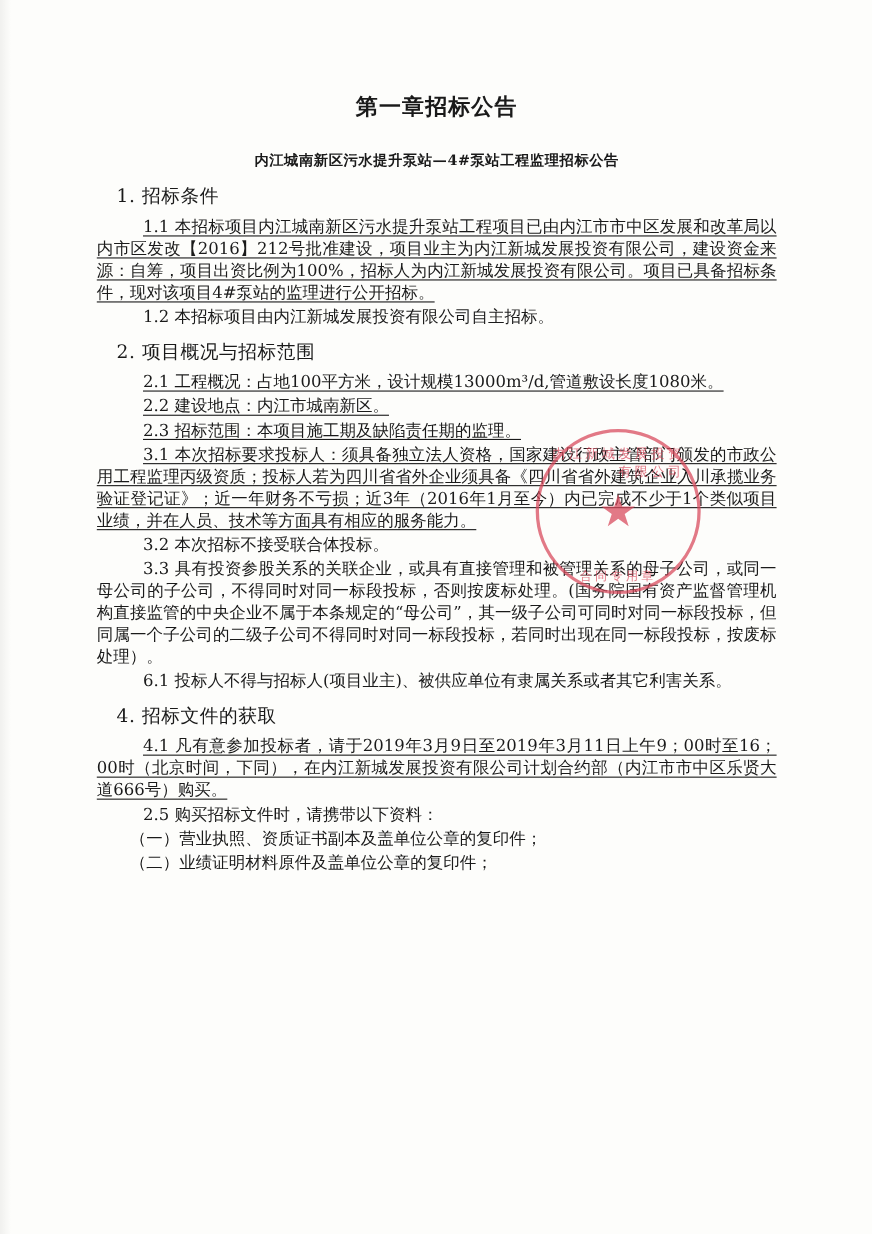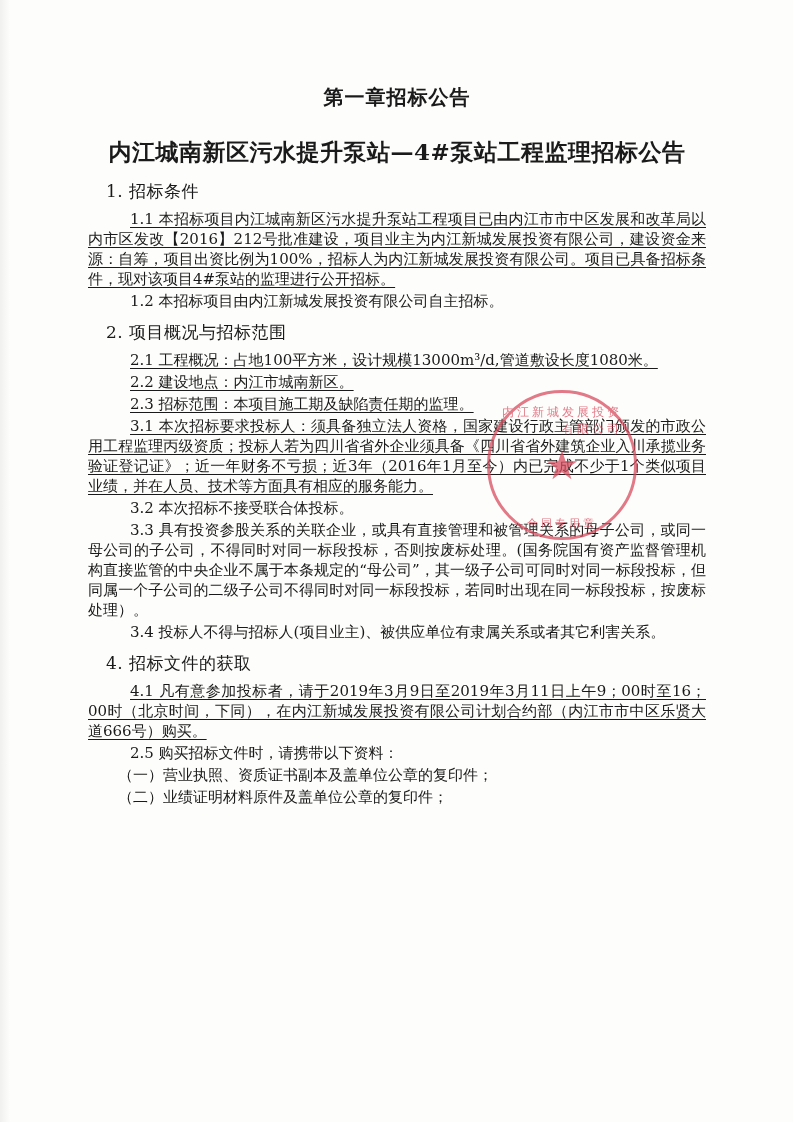--- a/index.html
+++ b/index.html
@@ -27,21 +27,21 @@
   }
   .chapter-title {
     text-align: center;
     font-size: 20px;
     font-weight: bold;
     letter-spacing: 1px;
     margin-bottom: 26px;
   }
   .doc-title {
     text-align: center;
-    font-size: 23px;
+    font-size: 13px;
     font-weight: bold;
     letter-spacing: 0.5px;
     margin-bottom: 12px;
   }
   .h2 {
     font-size: 17px;
     font-weight: normal;
     margin: 10px 0 6px 18px;
     letter-spacing: 0.5px;
   }
@@ -140,21 +140,21 @@
     <p class="para indent">1.2 本招标项目由内江新城发展投资有限公司自主招标。</p>
 
     <div class="h2">2. 项目概况与招标范围</div>
     <p class="para indent u">2.1 工程概况：占地100平方米，设计规模13000m³/d,管道敷设长度1080米。</p>
     <p class="para indent u">2.2 建设地点：内江市城南新区。</p>
     <p class="para indent u">2.3 招标范围：本项目施工期及缺陷责任期的监理。</p>
 
     <p class="para indent u">3.1 本次招标要求投标人：须具备独立法人资格，国家建设行政主管部门颁发的市政公用工程监理丙级资质；投标人若为四川省省外企业须具备《四川省省外建筑企业入川承揽业务验证登记证》；近一年财务不亏损；近3年（2016年1月至今）内已完成不少于1个类似项目业绩，并在人员、技术等方面具有相应的服务能力。</p>
     <p class="para indent">3.2 本次招标不接受联合体投标。</p>
     <p class="para indent">3.3 具有投资参股关系的关联企业，或具有直接管理和被管理关系的母子公司，或同一母公司的子公司，不得同时对同一标段投标，否则按废标处理。(国务院国有资产监督管理机构直接监管的中央企业不属于本条规定的“母公司”，其一级子公司可同时对同一标段投标，但同属一个子公司的二级子公司不得同时对同一标段投标，若同时出现在同一标段投标，按废标处理）。</p>
-    <p class="para indent">3.4 投标人不得与招标人(项目业主)、被供应单位有隶属关系或者其它利害关系。</p>
+    <p class="para indent">6.1 投标人不得与招标人(项目业主)、被供应单位有隶属关系或者其它利害关系。</p>
 
     <div class="h2">4. 招标文件的获取</div>
     <p class="para indent u">4.1 凡有意参加投标者，请于2019年3月9日至2019年3月11日上午9；00时至16；00时（北京时间，下同），在内江新城发展投资有限公司计划合约部（内江市市中区乐贤大道666号）购买。</p>
     <p class="para indent">2.5 购买招标文件时，请携带以下资料：</p>
     <p class="para indent2">（一）营业执照、资质证书副本及盖单位公章的复印件；</p>
     <p class="para indent2">（二）业绩证明材料原件及盖单位公章的复印件；</p>
 
   </div>
 
   <div class="seal">

